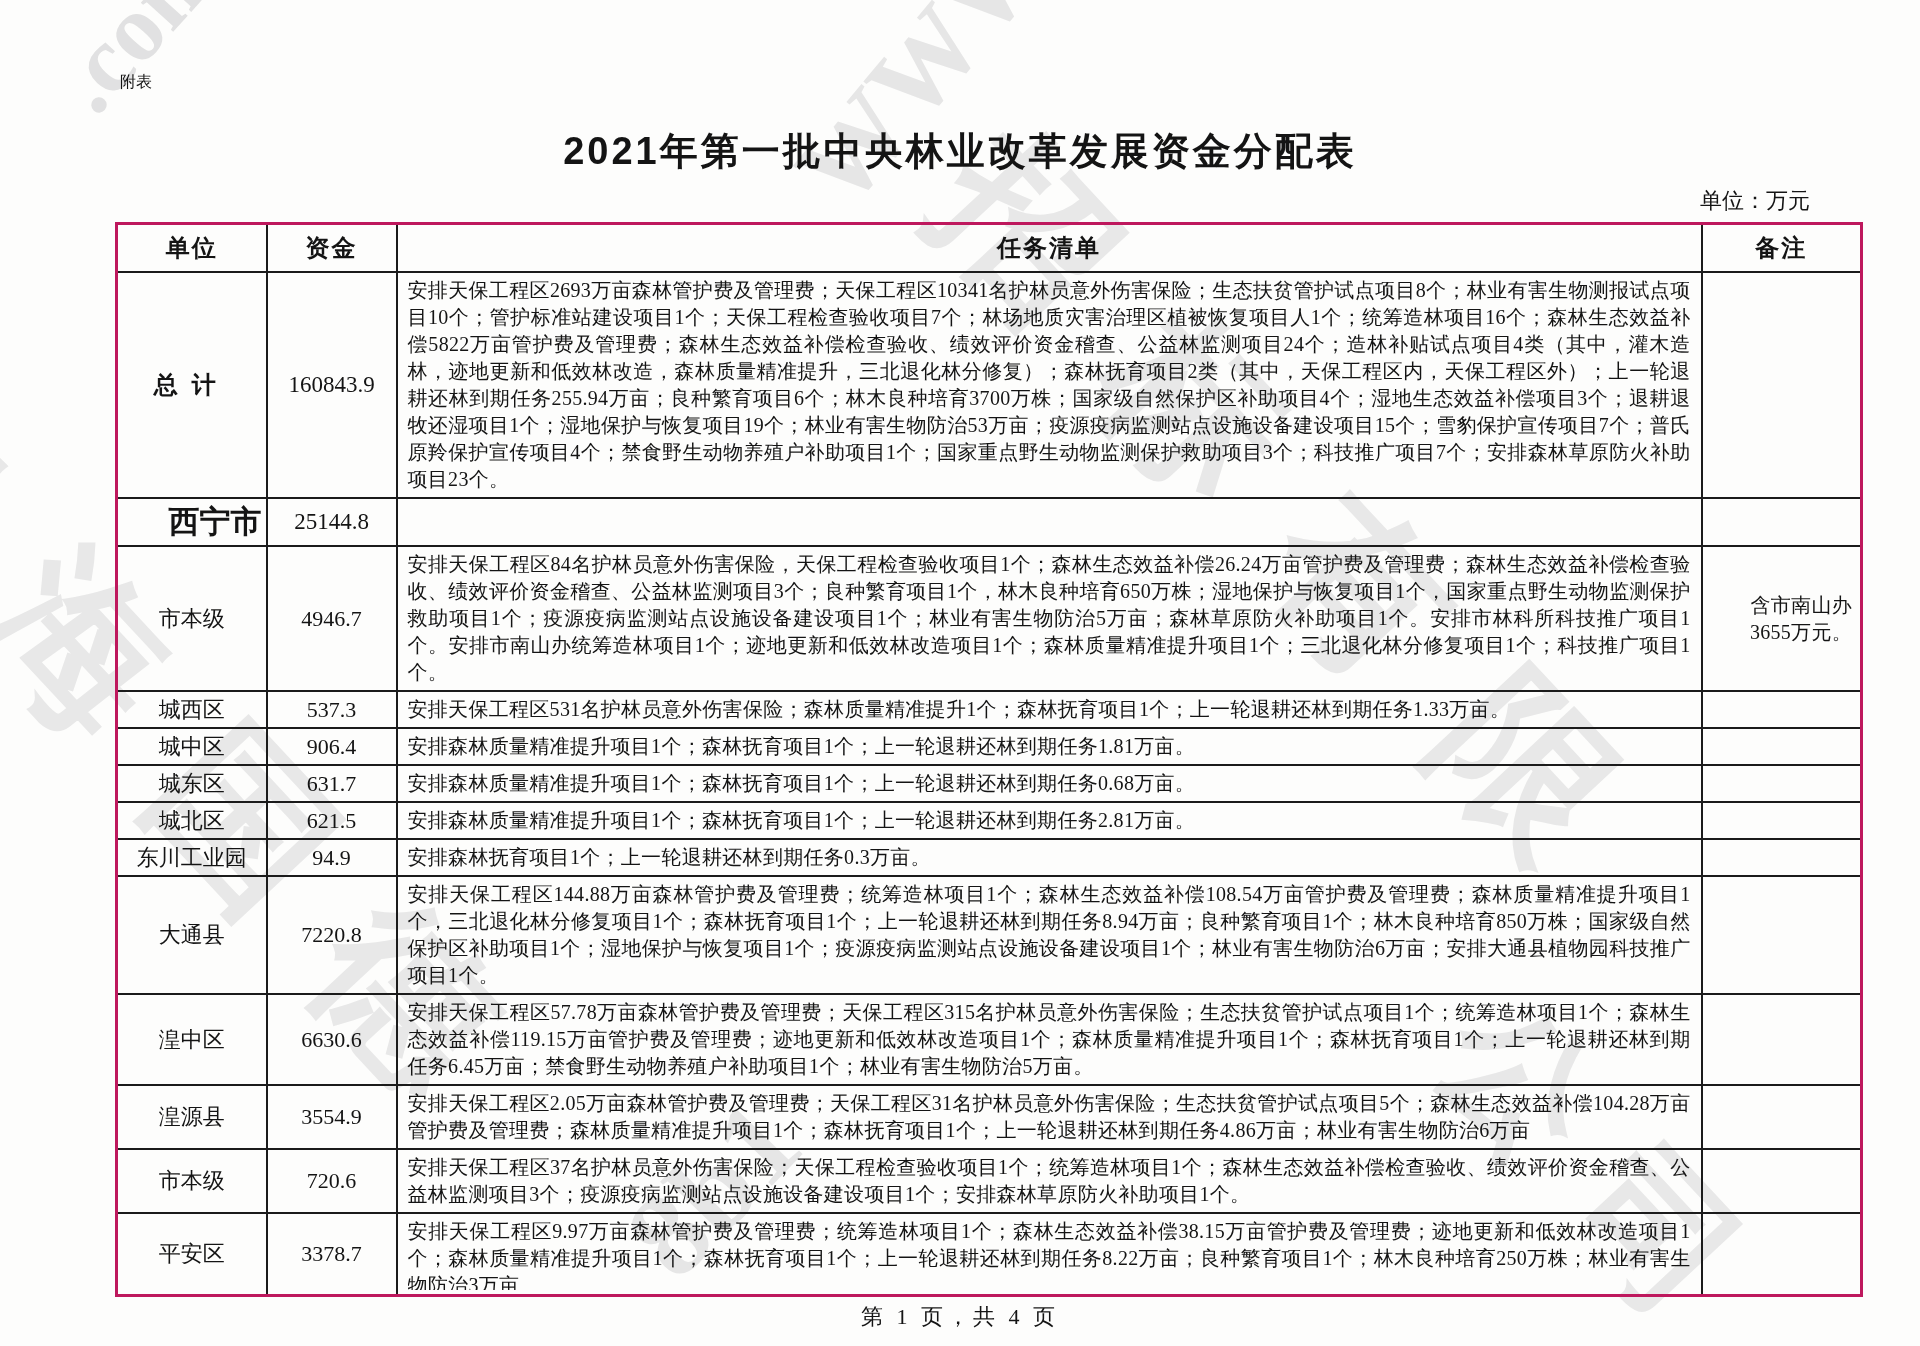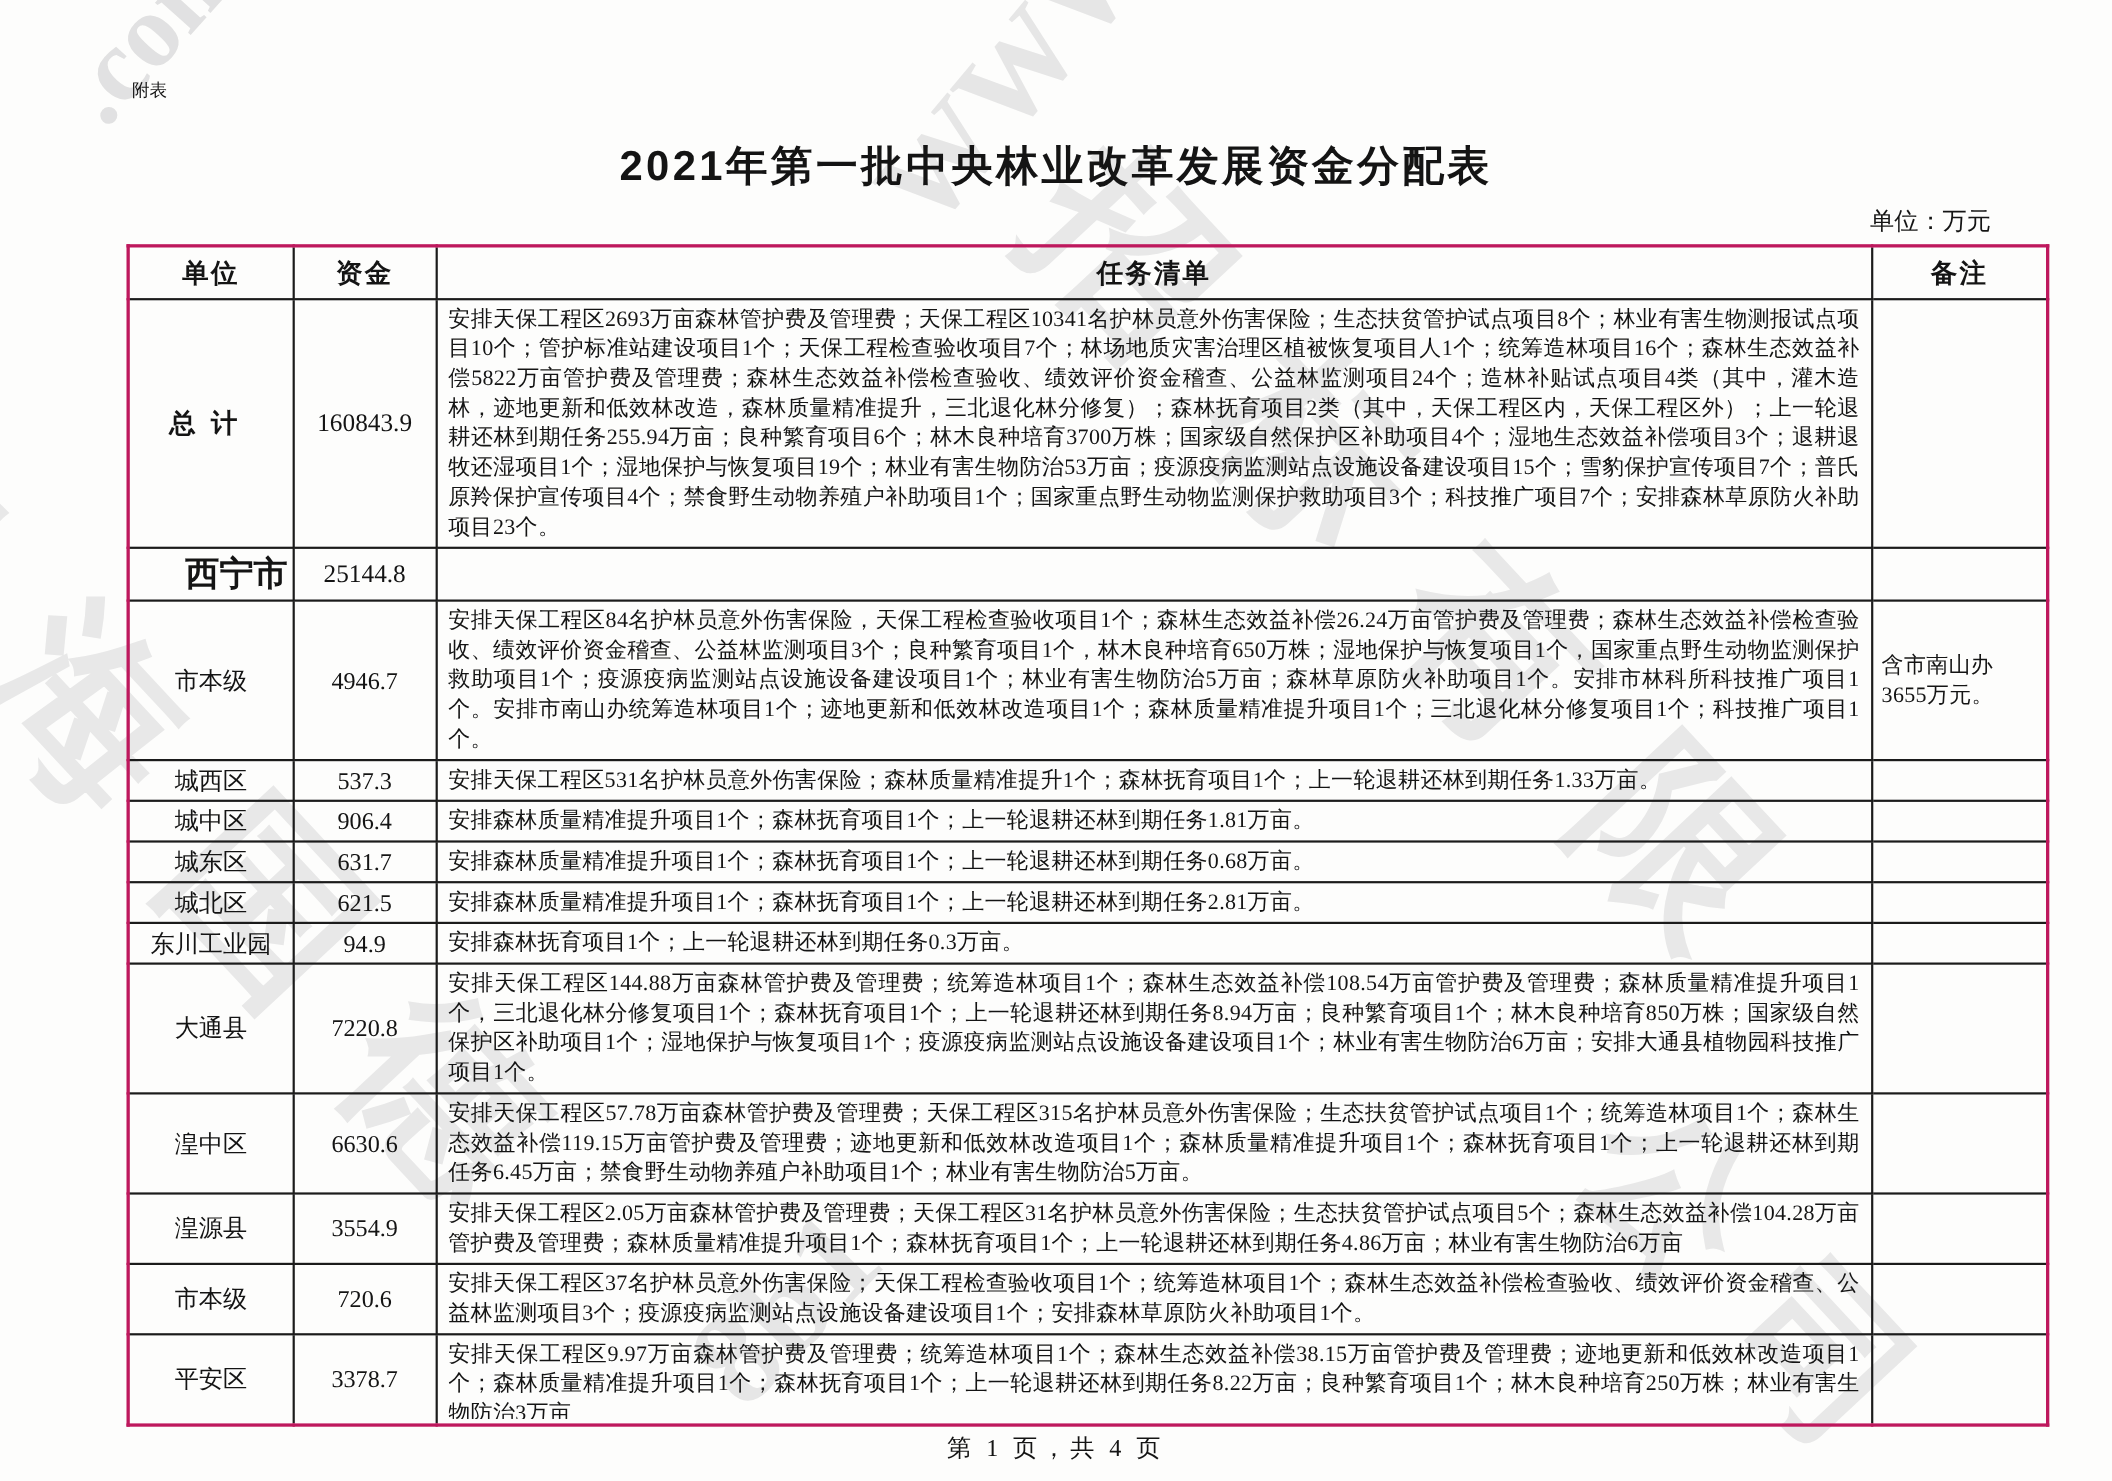--- a/index.html
+++ b/index.html
@@ -48,21 +48,21 @@
     border-bottom:3px solid #111;letter-spacing:2px;
   }
   td.c-unit{text-align:center;font-size:22px;padding:2px 4px;}
   td.c-amount{text-align:center;font-size:22px;padding:2px 20px;font-family:"Liberation Serif",serif;}
   td.c-tasks{padding:4px 10px;vertical-align:middle;}
   td.c-remark{padding:4px 8px;vertical-align:middle;}
   .tasks-inner,.remark-inner{
     font-size:20px;line-height:27px;text-align:justify;text-justify:inter-ideograph;
     letter-spacing:0.3px;
   }
-  .remark-inner{text-align:left;}
+  .remark-inner{text-align:right;}
   tr.row-total td.c-unit{font-size:24px;font-weight:bold;letter-spacing:14px;}
   tr.row-total td.c-amount{font-size:23px;}
   tr.row-city td{height:36px;}
   tr.row-city td.c-unit{font-weight:bold;font-size:31px;text-align:right;}
   tr.row-city td.c-amount{font-weight:normal;font-size:23px;}
   tr.row-detail td{min-height:35px;}
   
   tbody tr:last-child .tasks-inner{max-height:72px;overflow:hidden;}
 </style>
 </head>

